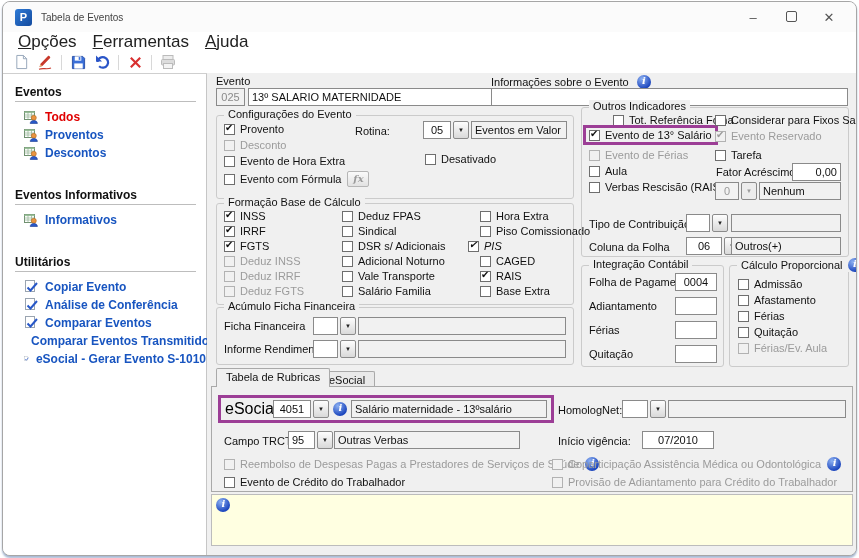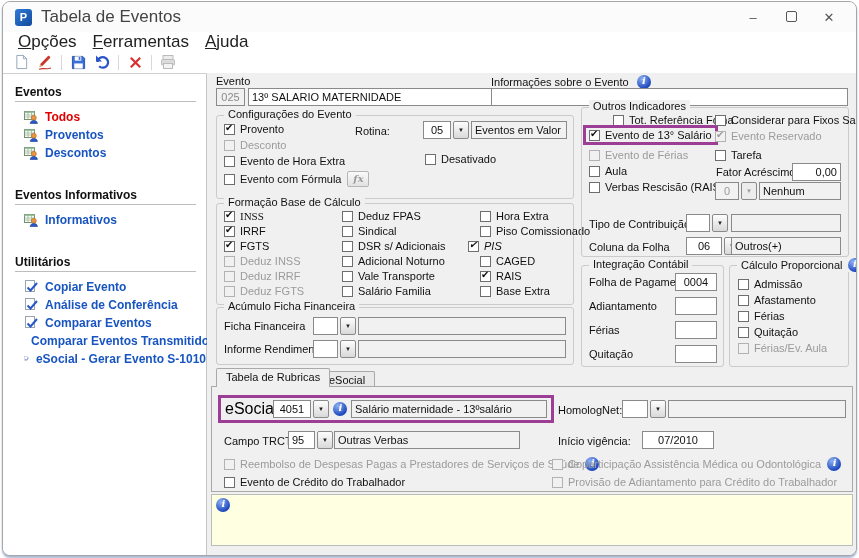--- a/index.html
+++ b/index.html
@@ -4,21 +4,21 @@
 <style>
   html,body{margin:0;padding:0;background:#fff;font-family:"Liberation Sans",sans-serif;}
   .stage{position:relative;width:859px;height:558px;background:#fff;overflow:hidden;}
   .window{position:absolute;left:2px;top:1px;width:853px;height:553px;background:#f0f0f0;
           border:1px solid #a6a6a6;border-radius:8px;overflow:hidden;
           box-shadow:0 2px 2px rgba(95,125,175,.55);}
   
   .titlebar{position:absolute;left:0;top:0;right:0;height:30px;background:#fbfbfb;display:flex;align-items:center;}
   .appicon{width:17px;height:17px;margin-left:12px;border-radius:3px;background:linear-gradient(135deg,#2f7bd6,#134a9e);
            color:#fff;font-size:11px;font-weight:bold;display:flex;align-items:center;justify-content:center;}
-  .apptitle{margin-left:9px;font-size:17px;color:#444;}
+  .apptitle{margin-left:9px;font-size:10px;color:#444;}
   .winbtns{margin-left:auto;display:flex;align-items:center;gap:16px;margin-right:16px;color:#555;}
   .wbtn{width:22px;text-align:center;font-size:13px;cursor:default;}
   .wbtn .sq{display:inline-block;width:9px;height:9px;border:1px solid #555;border-radius:2px;}
   
   .menubar{position:absolute;left:0;top:30px;right:0;height:19px;background:#fff;display:flex;align-items:center;padding-left:8px;gap:2px;}
   .menuitem{font-size:17px;color:#222;padding:1px 7px;}
   .menuitem u{text-decoration:underline;}
   .toolbar{position:absolute;left:0;top:49px;right:0;height:22px;background:#fff;border-bottom:1px solid #cfcfcf;
            display:flex;align-items:center;padding-left:6px;}
   .tbtn{width:24px;height:20px;display:flex;align-items:center;justify-content:center;}
@@ -264,21 +264,21 @@
           </div>
       <div class="fld ro" style="left:254px;top:5px;width:96px;position:absolute;">Eventos em Valor</div>
       <span class="cb" style="left:208px;top:37px;">
             <span class="bx"></span>
             <span class="cl">Desativado</span>
           </span>
     </div>
 
     <div class="g" style="left:9px;top:130px;width:356px;height:100px;">
       <span class="t">Formação Base de Cálculo</span>
-      <span class="cb checked" style="left:7px;top:6px;font-family:Liberation Serif, serif;">
+      <span class="cb checked" style="left:7px;top:6px;">
             <span class="bx"></span>
             <span class="cl">INSS</span>
           </span>
       <span class="cb checked" style="left:7px;top:21px;">
             <span class="bx"></span>
             <span class="cl">IRRF</span>
           </span>
       <span class="cb checked" style="left:7px;top:36px;">
             <span class="bx"></span>
             <span class="cl">FGTS</span>

